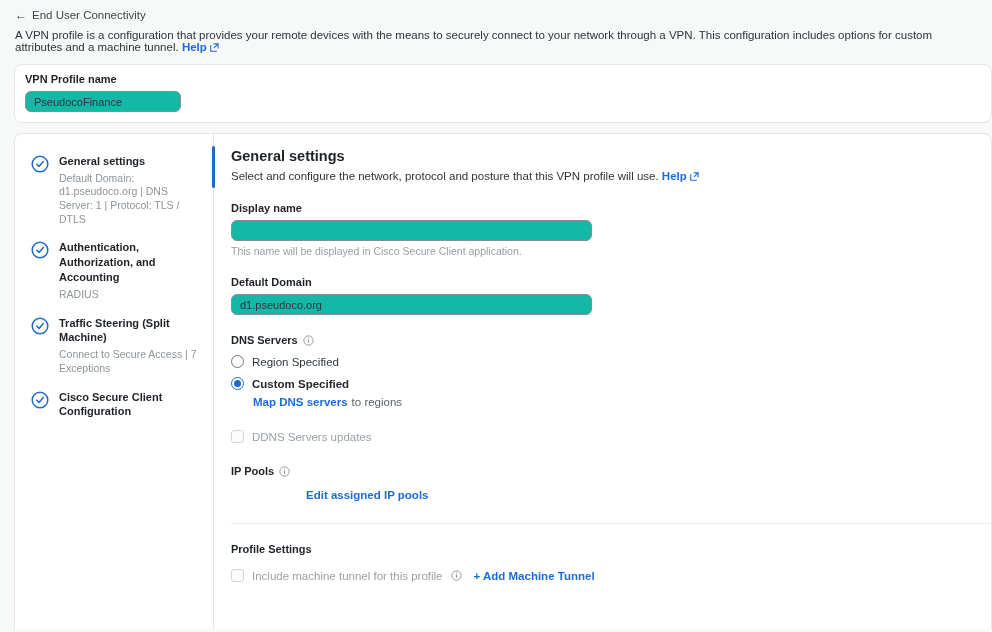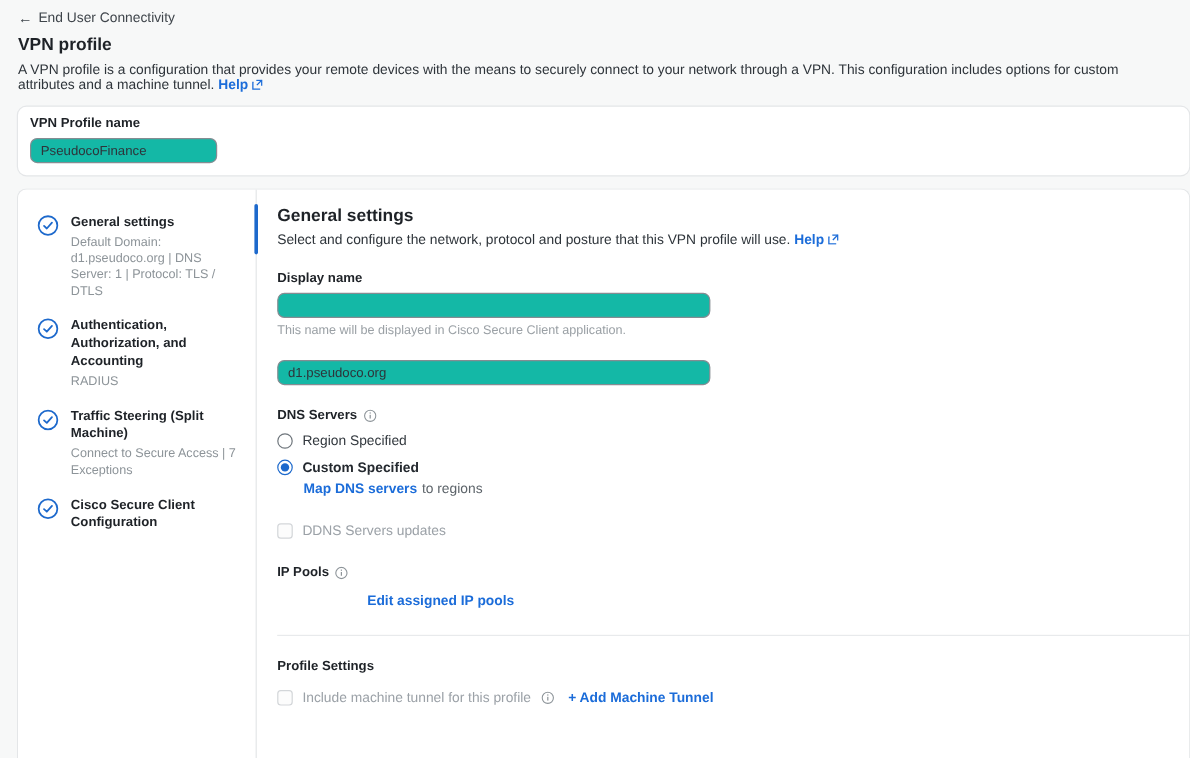--- a/index.html
+++ b/index.html
@@ -98,21 +98,20 @@
 </head>
 <body>
 
 <div class="page">
 
   <div class="hdr">
     <a class="back-link">
       <span class="back-arrow">←</span>
       <span>End User Connectivity</span>
     </a>
-    <div class="page-title">VPN profile</div>
     <div class="page-desc">
       <span>A VPN profile is a configuration that provides your remote devices with the means to securely connect to your network through a VPN. This configuration includes options for custom attributes and a machine tunnel.</span>
       <span class="lnk">
         <span>Help</span><span class="extlink-icon"><svg width="9" height="9" viewBox="0 0 10 10">
               <path d="M1.5 3 h-0.7 v6.2 h6.2 v-0.7" fill="none" stroke="#1b6cd9" stroke-width="1.2"></path>
               <path d="M4 1 h5 v5" fill="none" stroke="#1b6cd9" stroke-width="1.2"></path>
               <path d="M9 1 L4.5 5.5" stroke="#1b6cd9" stroke-width="1.2"></path>
             </svg></span>
       </span>
     </div>
@@ -198,20 +197,21 @@
         </span>
       </div>
 
       <div class="field">
         <div class="fld-label">Display name</div>
         <input class="txt-input" type="text" value="" style="">
         <div class="helper">This name will be displayed in Cisco Secure Client application.</div>
       </div>
 
       <div class="field">
+        <div class="fld-label">Default Domain</div>
         <input class="txt-input" type="text" value="d1.pseudoco.org" style="">
       </div>
 
       <div class="field">
         <span class="grp-label">
           <span>DNS Servers</span>
           <span class="info-icon"><svg width="11" height="11" viewBox="0 0 12 12">
                 <circle cx="6" cy="6" r="5.1" fill="none" stroke="#8d9499" stroke-width="1"></circle>
                 <rect x="5.45" y="5.1" width="1.1" height="3.4" fill="#8d9499"></rect>
                 <rect x="5.45" y="2.9" width="1.1" height="1.1" fill="#8d9499"></rect>

